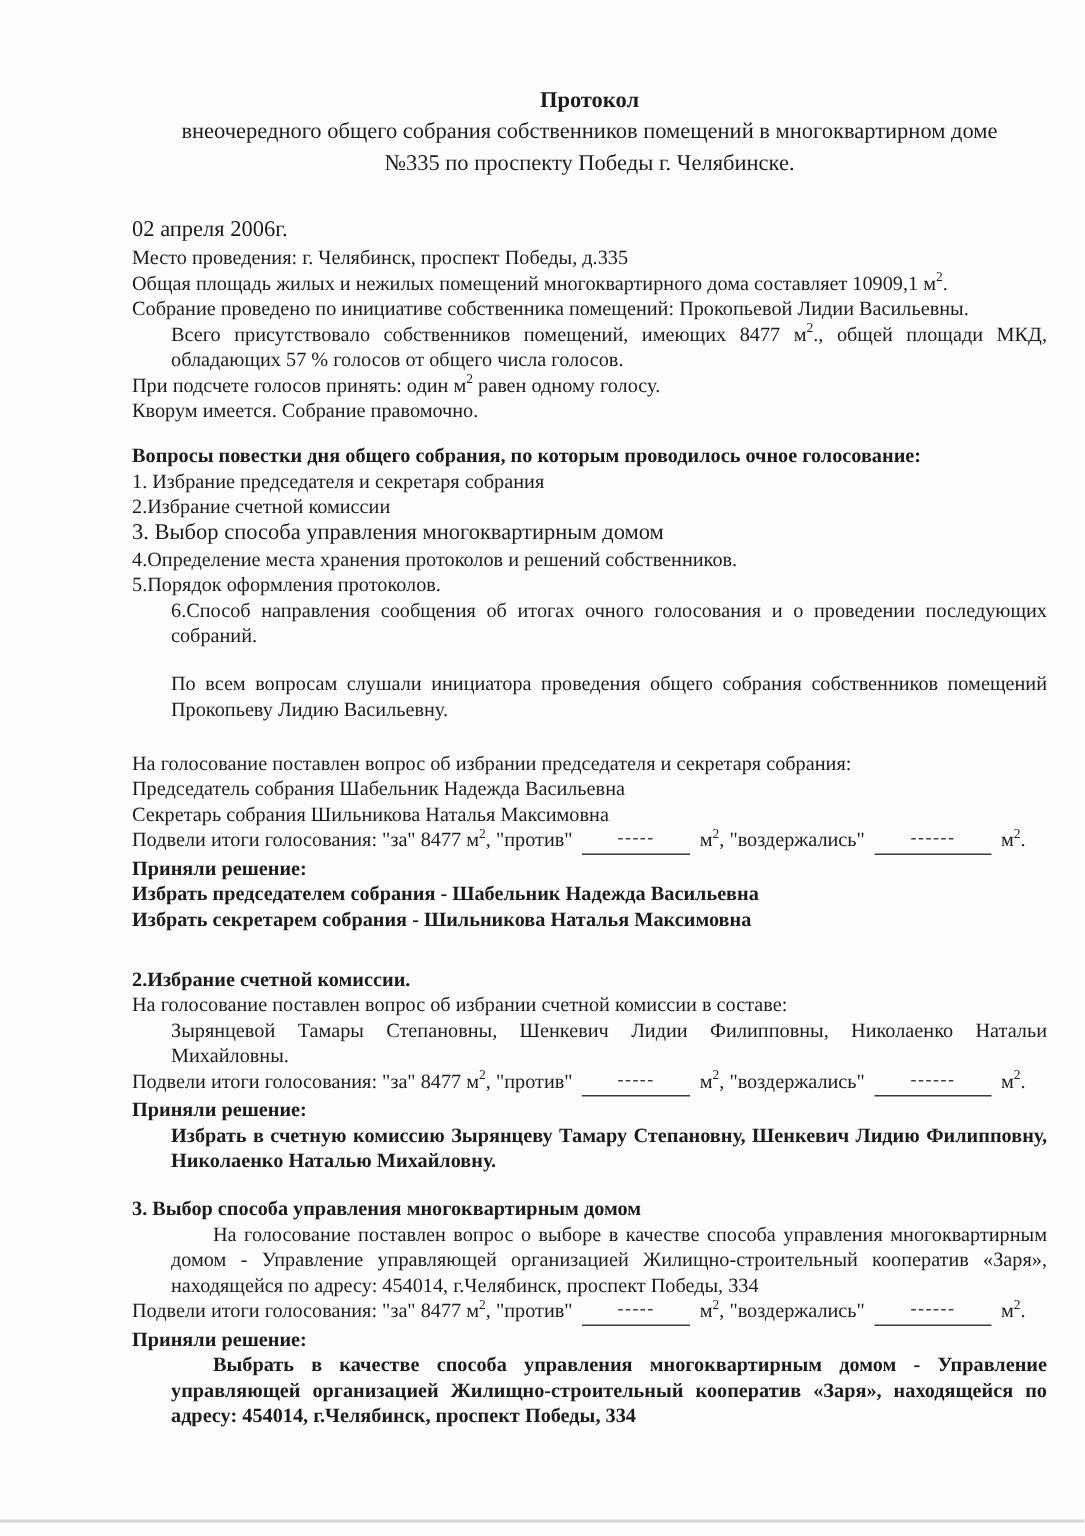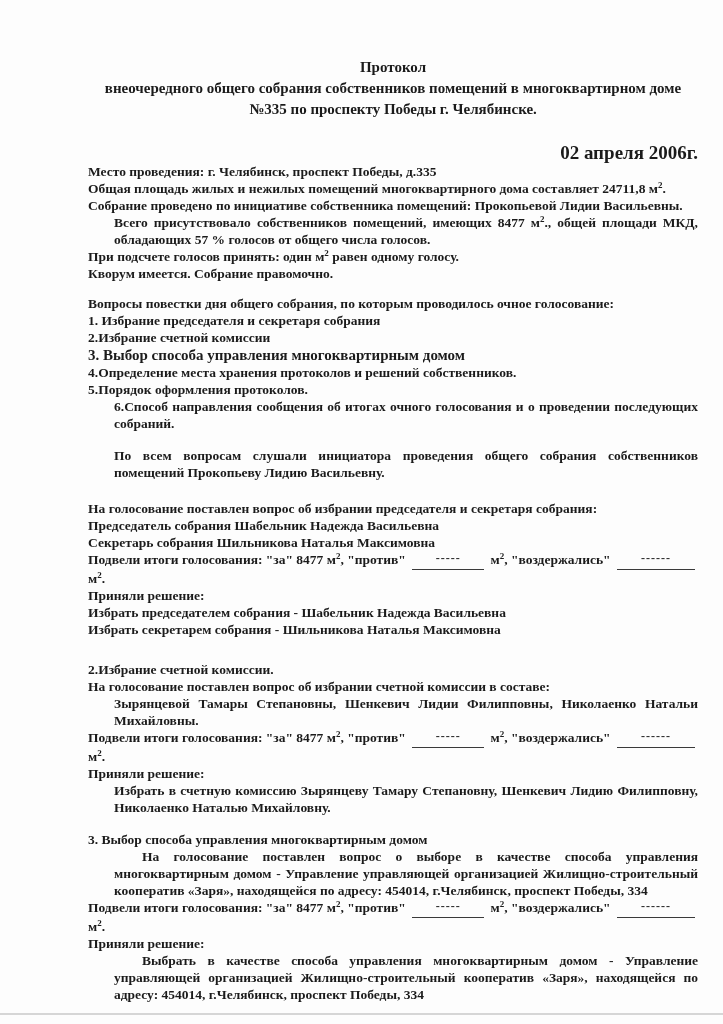--- a/index.html
+++ b/index.html
@@ -5,26 +5,26 @@
   html,body{margin:0;padding:0;}
   body{
     width:723px;height:1024px;
     background:#fdfdfd;
     font-family:"Liberation Serif", serif;
     color:#1b1b1b;
     position:relative;
     overflow:hidden;
   }
   .page{padding:57px 25px 0 88px;}
-  p{margin:0;font-size:13.5px;line-height:17px;font-weight:bold;}
+  p{margin:0;font-size:13.5px;line-height:17px;}
   .c{text-align:center;}
   .b{font-weight:700;}
   .j{text-align:justify;margin-left:26px;}
   .t15{font-size:15px;line-height:21px;}
-  .date{margin-top:23px;font-size:19px;line-height:20px;text-align:right;}
+  .date{margin-top:23px;font-size:15px;line-height:20px;}
   .mt-agenda{margin-top:13px;}
   .mt-listened{margin-top:15px;}
   .sec1{margin-top:19px;}
   .sec2{margin-top:23px;}
   .sec3{margin-top:15px;}
   .big{font-size:15px;line-height:18px;}
   .indent{ text-indent:28px; }
   sup{font-size:9px;line-height:0;}
   .blank{
     display:inline-block;
@@ -50,21 +50,21 @@
 <div class="page">
 
   <div>
     <p class="c b t15">Протокол</p>
     <p class="c t15">внеочередного общего собрания собственников помещений в многоквартирном доме</p>
     <p class="c t15">№335 по проспекту Победы г. Челябинске.</p>
   </div>
 
   <p class="date">02 апреля 2006г.</p>
   <p>Место проведения: г. Челябинск, проспект Победы, д.335</p>
-  <p><span>Общая площадь жилых и нежилых помещений многоквартирного дома составляет  24711,8 м</span><sup>2</sup><span>.</span></p>
+  <p><span>Общая площадь жилых и нежилых помещений многоквартирного дома составляет  10909,1 м</span><sup>2</sup><span>.</span></p>
   <p>Собрание проведено по инициативе собственника помещений: Прокопьевой Лидии Васильевны.</p>
   <p class="j"><span>Всего присутствовало собственников помещений, имеющих 8477 м</span><sup>2</sup><span>., общей площади МКД, обладающих 57 % голосов  от общего числа голосов.</span></p>
   <p><span>При подсчете голосов принять: один м</span><sup>2</sup><span> равен одному голосу.</span></p>
   <p>Кворум имеется. Собрание правомочно.</p>
 
   <div class="mt-agenda">
     <p class="b">Вопросы повестки дня общего собрания, по которым проводилось очное голосование:</p>
     <p>1. Избрание председателя и секретаря собрания</p>
     <p>2.Избрание счетной комиссии</p>
     <p class="big">3. Выбор способа управления многоквартирным домом</p>

